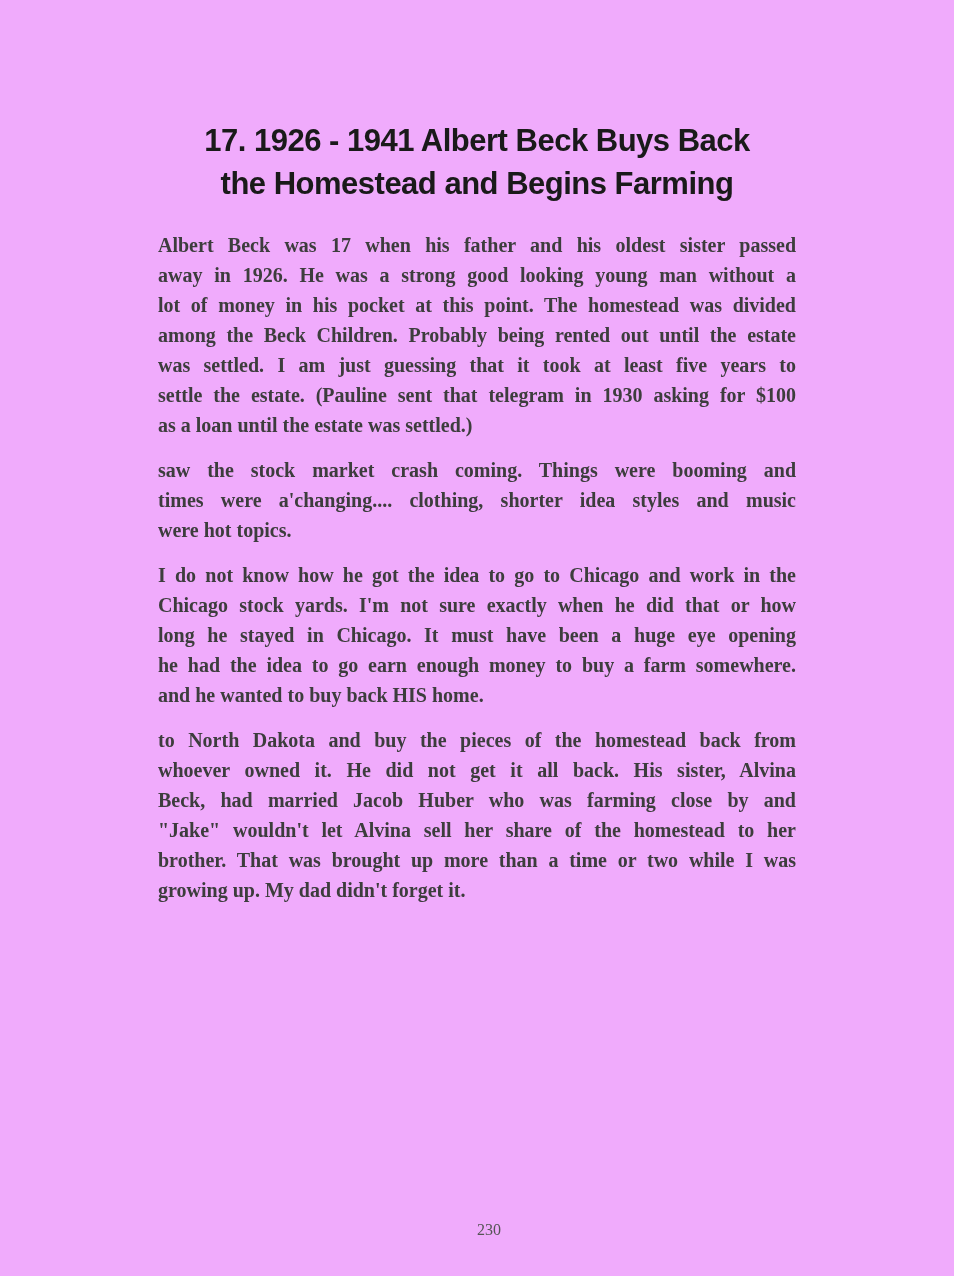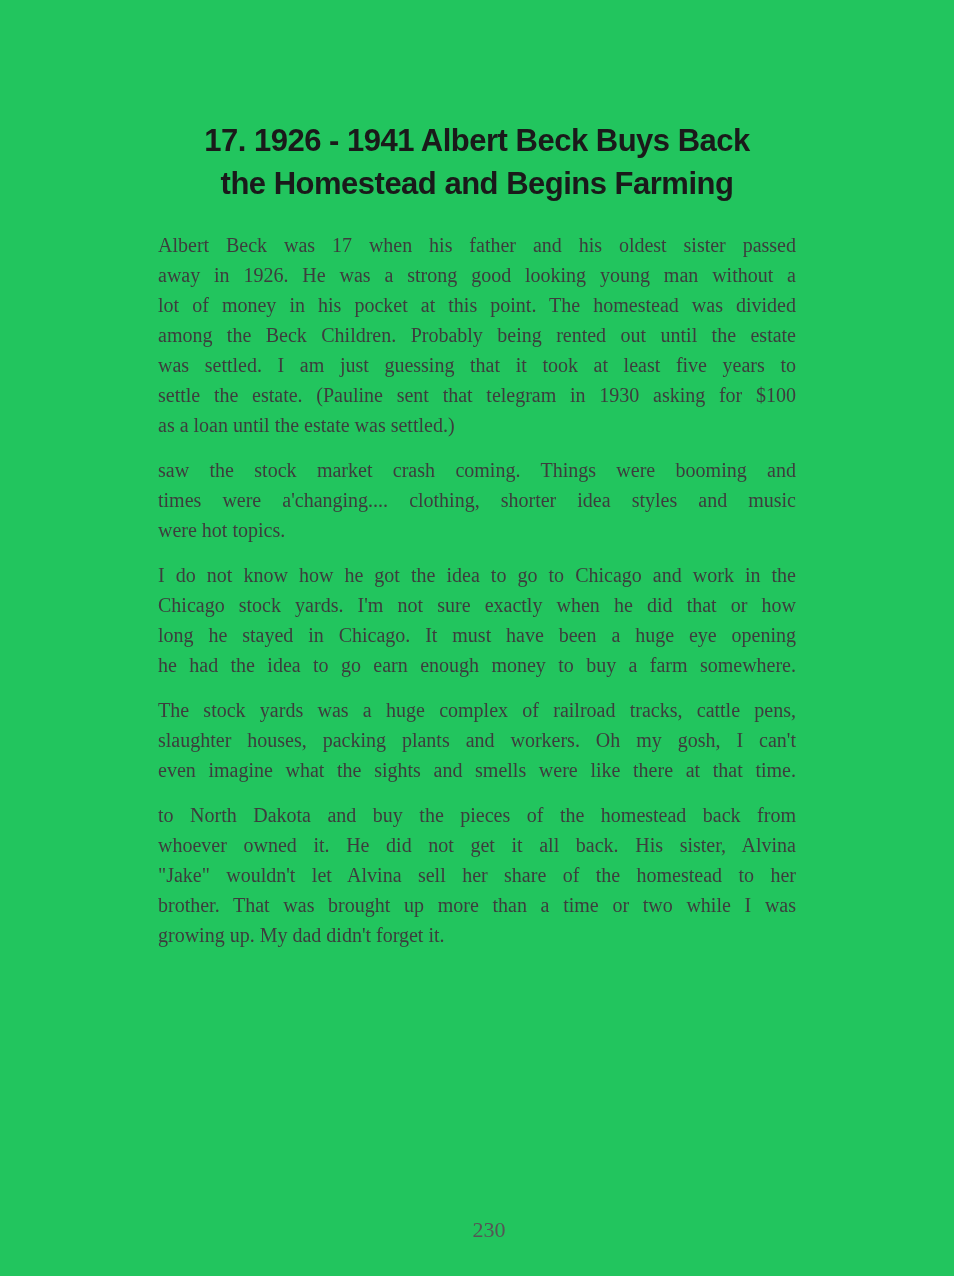--- a/index.html
+++ b/index.html
@@ -10,21 +10,21 @@
     width: 954px;
     height: 1276px;
     background: #ffffff;
     position: relative;
     overflow: hidden;
     font-family: "Liberation Serif", serif;
   }
   .page {
     position: absolute;
     inset: 0;
-    background: #22c55e;
+    background: #f0abfc;
   }
   .content {
     position: absolute;
     left: 158px;
     top: 0;
     width: 638px;
   }
   .chapter-title {
     margin: 119px 0 25px 0;
     font-family: "Liberation Sans", sans-serif;
@@ -34,40 +34,41 @@
     letter-spacing: -0.5px;
     color: #1a1a1a;
     text-align: center;
   }
   .title-line {
     display: block;
     white-space: nowrap;
   }
   .para {
     margin: 8px 0 15px 0;
+    font-weight: bold;
   }
   .line {
     font-family: "Liberation Serif", serif;
     font-size: 20px;
     line-height: 30px;
     color: #3d3d3d;
     text-align: justify;
     text-align-last: justify;
   }
   .line.last {
     text-align-last: left;
   }
   .page-number {
     position: absolute;
     top: 1220px;
     left: 24px;
     right: 0;
     text-align: center;
     font-family: "Liberation Serif", serif;
-    font-size: 22px;
+    font-size: 16px;
     line-height: 20px;
     color: #555555;
   }
 </style>
 </head>
 <body>
 
 <div class="page">
   <div class="content">
 
@@ -90,31 +91,28 @@
       <div class="line">saw the stock market crash coming. Things were booming and</div>
       <div class="line">times were a'changing.... clothing, shorter idea styles and music</div>
       <div class="line last">were hot topics.</div>
     </div>
 
     <div class="para">
       <div class="line">I do not know how he got the idea to go to Chicago and work in the</div>
       <div class="line">Chicago stock yards. I'm not sure exactly when he did that or how</div>
       <div class="line">long he stayed in Chicago. It must have been a huge eye opening</div>
       <div class="line">he had the idea to go earn enough money to buy a farm somewhere.</div>
+      <div class="line last">and he wanted to buy back HIS home.</div>
     </div>
 
-    <div class="para">
-      <div class="line">The stock yards was a huge complex of railroad tracks, cattle pens,</div>
-      <div class="line">slaughter houses, packing plants and workers. Oh my gosh, I can't</div>
-      <div class="line">even imagine what the sights and smells were like there at that time.</div>
-    </div>
 
     <div class="para">
       <div class="line">to North Dakota and buy the pieces of the homestead back from</div>
       <div class="line">whoever owned it. He did not get it all back. His sister, Alvina</div>
+      <div class="line">Beck, had married Jacob Huber who was farming close by and</div>
       <div class="line">"Jake" wouldn't let Alvina sell her share of the homestead to her</div>
       <div class="line">brother. That was brought up more than a time or two while I was</div>
       <div class="line last">growing up. My dad didn't forget it.</div>
     </div>
 
   </div>
 
   <div class="page-number">230</div>
 </div>
 

